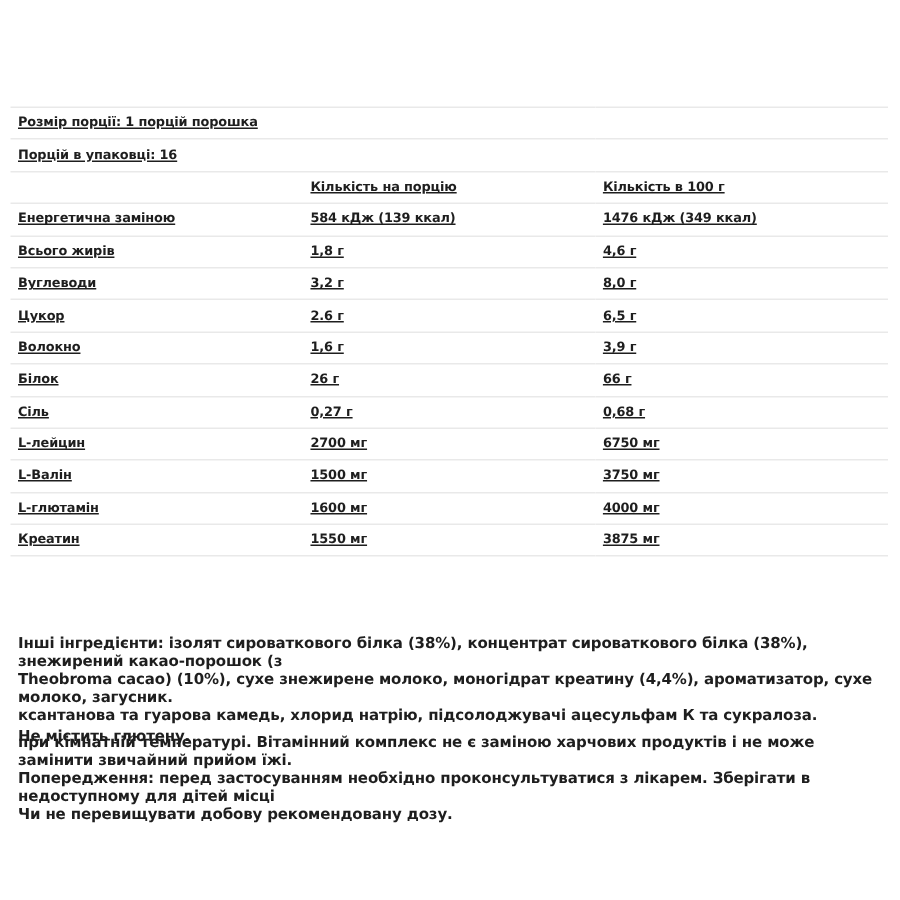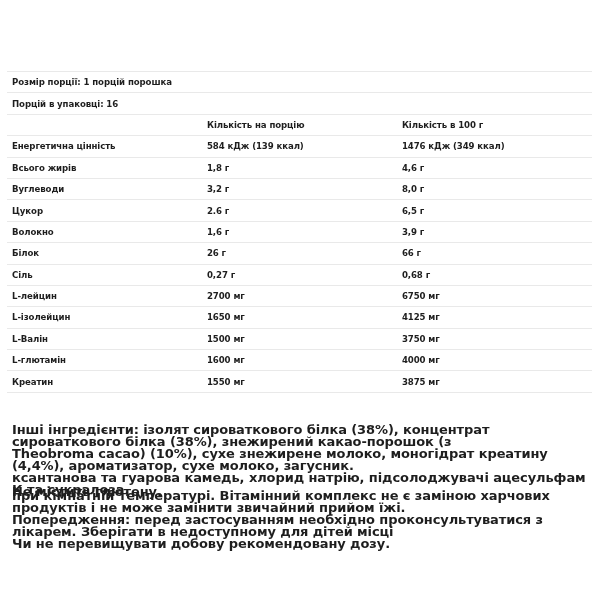--- a/index.html
+++ b/index.html
@@ -32,29 +32,30 @@
     table.nutri td {
       border-top: 1px solid #e9e9e9;
       border-bottom: 1px solid #e9e9e9;
       padding: 0 0 0 5px;
       font-size: 8.6px;
       font-weight: 600;
       color: #1e1e1e;
       white-space: nowrap;
       vertical-align: middle;
       letter-spacing: -0.1px;
+      text-decoration: underline;
     }
     td.c1 { width: 264px; }
     td.c2 { width: 136px; padding-left: 7px; margin-left: 40px; }
     td.c3 { padding-left: 6px; }
     .text-block {
       position: absolute;
       left: 12px;
       width: 580px;
-      font-size: 13px;
+      font-size: 10px;
       font-weight: 600;
       line-height: 12px;
       color: #1e1e1e;
       letter-spacing: -0.1px;
     }
     .ingredients { top: 424px; }
     .gluten { top: 486px; }
     .warning { top: 490px; }
   </style>
 </head>
@@ -68,21 +69,21 @@
       </tr>
       <tr>
         <td class="c1" colspan="3">Порцій в упаковці: 16</td>
       </tr>
       <tr>
         <td class="c1"></td>
         <td class="c2">Кількість на порцію</td>
         <td class="c3">Кількість в 100 г</td>
       </tr>
       <tr>
-        <td class="c1">Енергетична цінність</td>
+        <td class="c1">Енергетична заміною</td>
         <td class="c2">584 кДж (139 ккал)</td>
         <td class="c3">1476 кДж (349 ккал)</td>
       </tr>
       <tr>
         <td class="c1">Всього жирів</td>
         <td class="c2">1,8 г</td>
         <td class="c3">4,6 г</td>
       </tr>
       <tr>
         <td class="c1">Вуглеводи</td>
@@ -108,25 +109,20 @@
         <td class="c1">Сіль</td>
         <td class="c2">0,27 г</td>
         <td class="c3">0,68 г</td>
       </tr>
       <tr>
         <td class="c1">L-лейцин</td>
         <td class="c2">2700 мг</td>
         <td class="c3">6750 мг</td>
       </tr>
       <tr>
-        <td class="c1">L-ізолейцин</td>
-        <td class="c2">1650 мг</td>
-        <td class="c3">4125 мг</td>
-      </tr>
-      <tr>
         <td class="c1">L-Валін</td>
         <td class="c2">1500 мг</td>
         <td class="c3">3750 мг</td>
       </tr>
       <tr>
         <td class="c1">L-глютамін</td>
         <td class="c2">1600 мг</td>
         <td class="c3">4000 мг</td>
       </tr>
       <tr>

